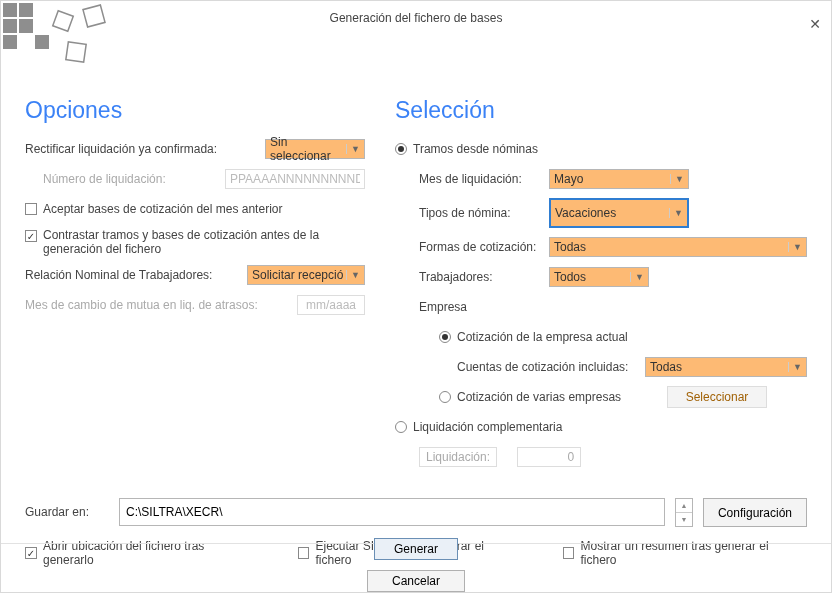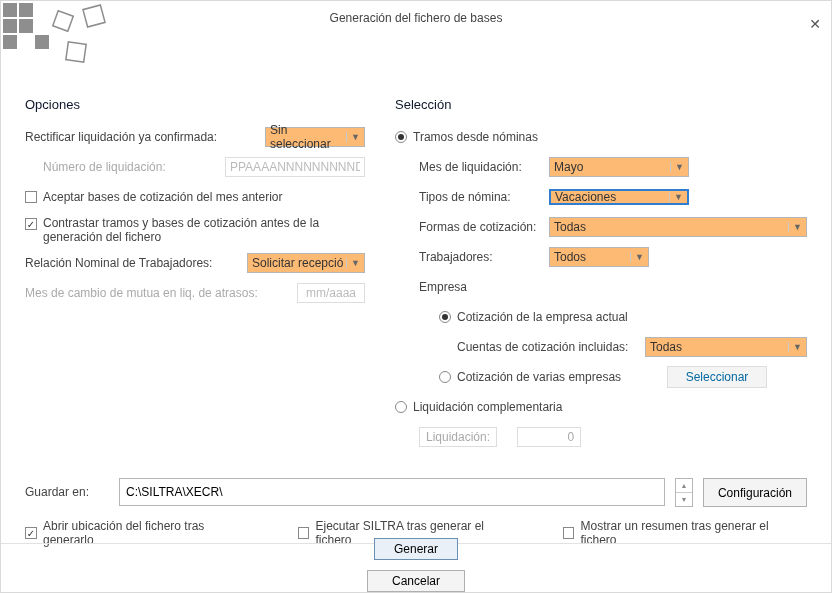--- a/index.html
+++ b/index.html
@@ -42,23 +42,23 @@
     top: 0;
   }
   .content {
     position: absolute;
     left: 24px;
     right: 24px;
     top: 96px;
     bottom: 60px;
   }
   h2 {
-    font-size: 13px;
+    font-size: 23px;
     font-weight: normal;
-    color: #0f172a;
+    color: #3b82f6;
     margin: 0 0 14px 0;
   }
   .cols {
     display: flex;
     gap: 30px;
   }
   .col-left {
     width: 340px;
   }
   .col-right {
@@ -103,21 +103,21 @@
     font-size: 9px;
   }
   .combo-disabled, .input-disabled {
     border-color: #ddd;
     color: #bbb;
     background: #fff;
   }
   .input-disabled::placeholder { color: #bbb; }
   .combo-highlight {
     border: 2px solid #2f7dd1;
-    height: 16px;
+    height: 30px;
   }
   .combo-wide { width: 140px; }
   .combo-100 { width: 100px; }
   .check {
     width: 12px;
     height: 12px;
     border: 1px solid #888;
     margin-right: 6px;
     box-sizing: border-box;
     display: inline-flex;
@@ -162,21 +162,21 @@
   }
   .btn {
     border: 1px solid #b0b0b0;
     background: #f4f4f4;
     padding: 3px 14px;
     font-family: inherit;
     font-size: 12px;
     cursor: pointer;
   }
   .btn-disabled {
-    color: #0369a1;
+    color: #a16207;
     border-color: #ddd;
   }
   .btn-primary {
     border: 1px solid #6a8fb5;
     background: #eaf0f7;
   }
   .salida-section {
     margin-top: 22px;
   }
   .path-row {

